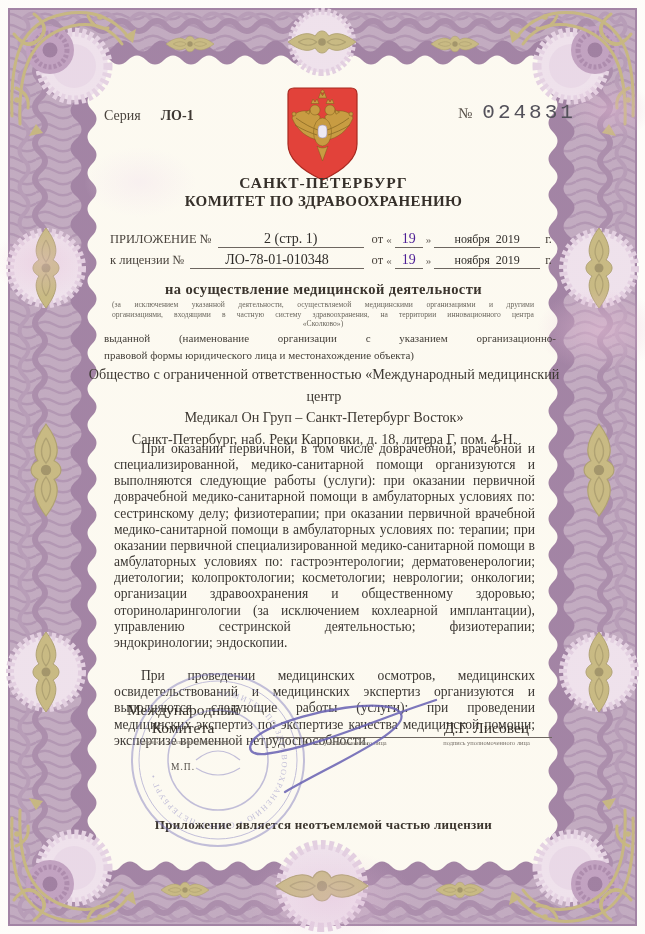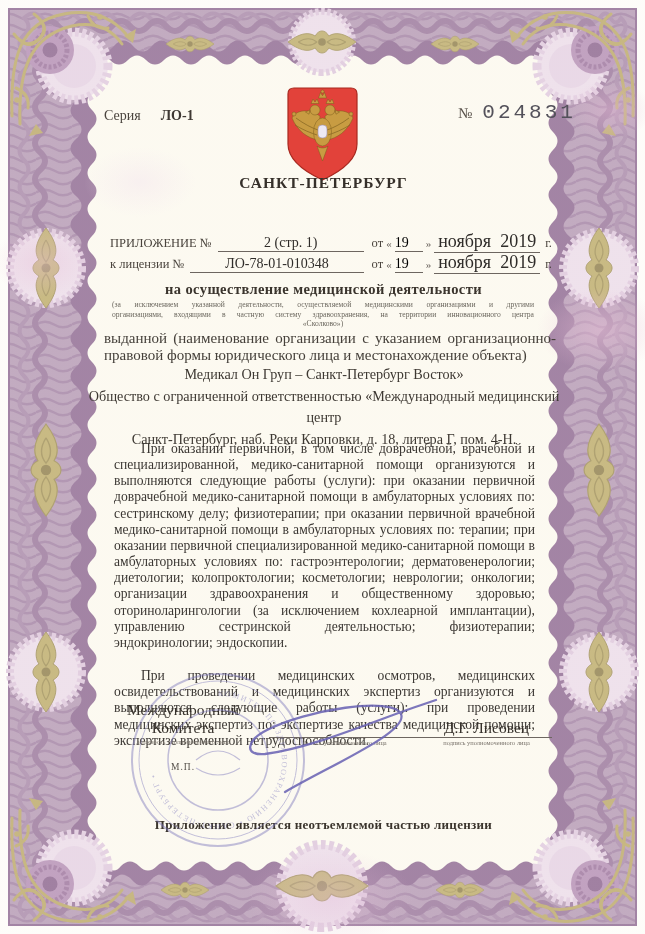--- a/index.html
+++ b/index.html
@@ -24,30 +24,30 @@
   .number{left:458px;top:101px;display:flex;align-items:baseline;gap:10px;}
   .number .nsign{font-size:15px;color:#575049;}
   .number .nval{font-family:Liberation Mono, monospace;font-size:21px;letter-spacing:3px;color:#53515a;}
   .city{left:92px;right:90px;top:174px;text-align:center;font-weight:bold;font-size:15.5px;letter-spacing:1px;color:#36302a;}
   .committee{left:92px;right:90px;top:193px;text-align:center;font-weight:bold;font-size:15px;letter-spacing:.4px;color:#36302a;}
   
   .appx{left:110px;top:231px;width:442px;font-size:12.5px;color:#4a443d;}
   .appx .row{display:flex;align-items:baseline;height:21px;}
   .appx .lbl{white-space:nowrap;}
   .appx .val{flex:1;margin:0 8px 0 6px;border-bottom:1px solid #6d6660;text-align:center;font-size:14px;color:#2f2c29;white-space:pre;}
-  .appx .day{width:28px;border-bottom:1px solid #6d6660;text-align:left;font-size:14px;color:#000000;}
-  .appx .mon{width:106px;border-bottom:1px solid #6d6660;text-align:center;font-size:18px;color:#2f2c29;white-space:pre;}
+  .appx .day{width:28px;border-bottom:1px solid #6d6660;text-align:center;font-size:14px;color:#4c1d95;}
+  .appx .mon{width:106px;border-bottom:1px solid #6d6660;text-align:center;font-size:12px;color:#2f2c29;white-space:pre;}
   .appx .q{margin:0 3px;color:#6d6660;font-size:11px;}
   .appx .sfx{margin-left:5px;}
   
   .act-title{left:92px;right:90px;top:281px;text-align:center;font-weight:bold;font-size:14.5px;letter-spacing:.4px;color:#3a342d;}
   .act-note{left:112px;top:300px;width:422px;font-size:7.6px;line-height:9.6px;color:#6b675e;}
   .jl{text-align:justify;text-align-last:justify;}
   .cl{text-align:center;}
-  .issued{left:104px;top:330px;width:452px;font-size:15px;line-height:17px;color:#45403a;}
+  .issued{left:104px;top:330px;width:452px;font-size:11px;line-height:17px;color:#45403a;}
   .org{left:80px;top:364px;width:488px;text-align:center;font-size:14.2px;line-height:21.5px;color:#3d3832;}
   
   .bodytext{left:97px;top:424px;width:455px;font-size:13.6px;line-height:16.15px;text-align:justify;color:#3b3733;}
   .bodytext p{margin:17px;text-indent:27px;}
   
   .sig{left:97px;top:716px;width:455px;display:flex;z-index:4;}
   .sig .col1{width:172px;}
   .sig .col2{width:152px;}
   .sig .col3{width:131px;}
   .sig-name{font-size:15.5px;color:#36312b;height:21px;display:flex;align-items:flex-end;}
@@ -160,20 +160,21 @@
     <div class="abs series">
       <span>Серия</span><b>ЛО-1</b>
     </div>
 
     <div class="abs number">
       <span class="nsign">№</span>
       <span class="nval">024831</span>
     </div>
 
     <div class="abs city">САНКТ-ПЕТЕРБУРГ</div>
+    <div class="abs committee">КОМИТЕТ ПО ЗДРАВООХРАНЕНИЮ</div>
 
     <div class="abs appx">
       <div class="row">
         <span class="lbl">ПРИЛОЖЕНИЕ №</span>
         <span class="val">2 (стр. 1)</span>
         <span>от</span>
         <span class="q">«</span>
         <span class="day">19</span>
         <span class="q">»</span>
         <span class="mon">ноября  2019</span>
@@ -198,22 +199,22 @@
       <div class="jl">организациями, входящими в частную систему здравоохранения, на территории инновационного центра</div>
       <div class="cl">«Сколково»)</div>
     </div>
 
     <div class="abs issued">
       <div class="jl">выданной (наименование организации с указанием организационно-</div>
       <div>правовой формы юридического лица и местонахождение объекта)</div>
     </div>
 
     <div class="abs org">
+      <div>Общество с ограниченной ответственностью «Международный медицинский центр</div>
       <div>Медикал Он Груп – Санкт-Петербург Восток»</div>
-      <div>Общество с ограниченной ответственностью «Международный медицинский центр</div>
       <div>Санкт-Петербург, наб. Реки Карповки, д. 18, литера Г, пом. 4-Н.</div>
     </div>
 
     <div class="abs bodytext">
       <p>При оказании первичной, в том числе доврачебной, врачебной и специализированной, медико-санитарной помощи организуются и выполняются следующие работы (услуги): при оказании первичной доврачебной медико-санитарной помощи в амбулаторных условиях по: сестринскому делу; физиотерапии; при оказании первичной врачебной медико-санитарной помощи в амбулаторных условиях по: терапии; при оказании первичной специализированной медико-санитарной помощи в амбулаторных условиях по: гастроэнтерологии; дерматовенерологии; диетологии; колопроктологии; косметологии; неврологии; онкологии; организации здравоохранения и общественному здоровью; оториноларингологии (за исключением кохлеарной имплантации), управлению сестринской деятельностью; физиотерапии; эндокринологии; эндоскопии.</p>
       <p>При проведении медицинских осмотров, медицинских освидетельствований и медицинских экспертиз организуются и выполняются следующие работы (услуги): при проведении медицинских экспертиз по: экспертизе качества медицинской помощи; экспертизе временной нетрудоспособности.</p>
     </div>
 
     <div class="abs sig">
       <div class="col1">

